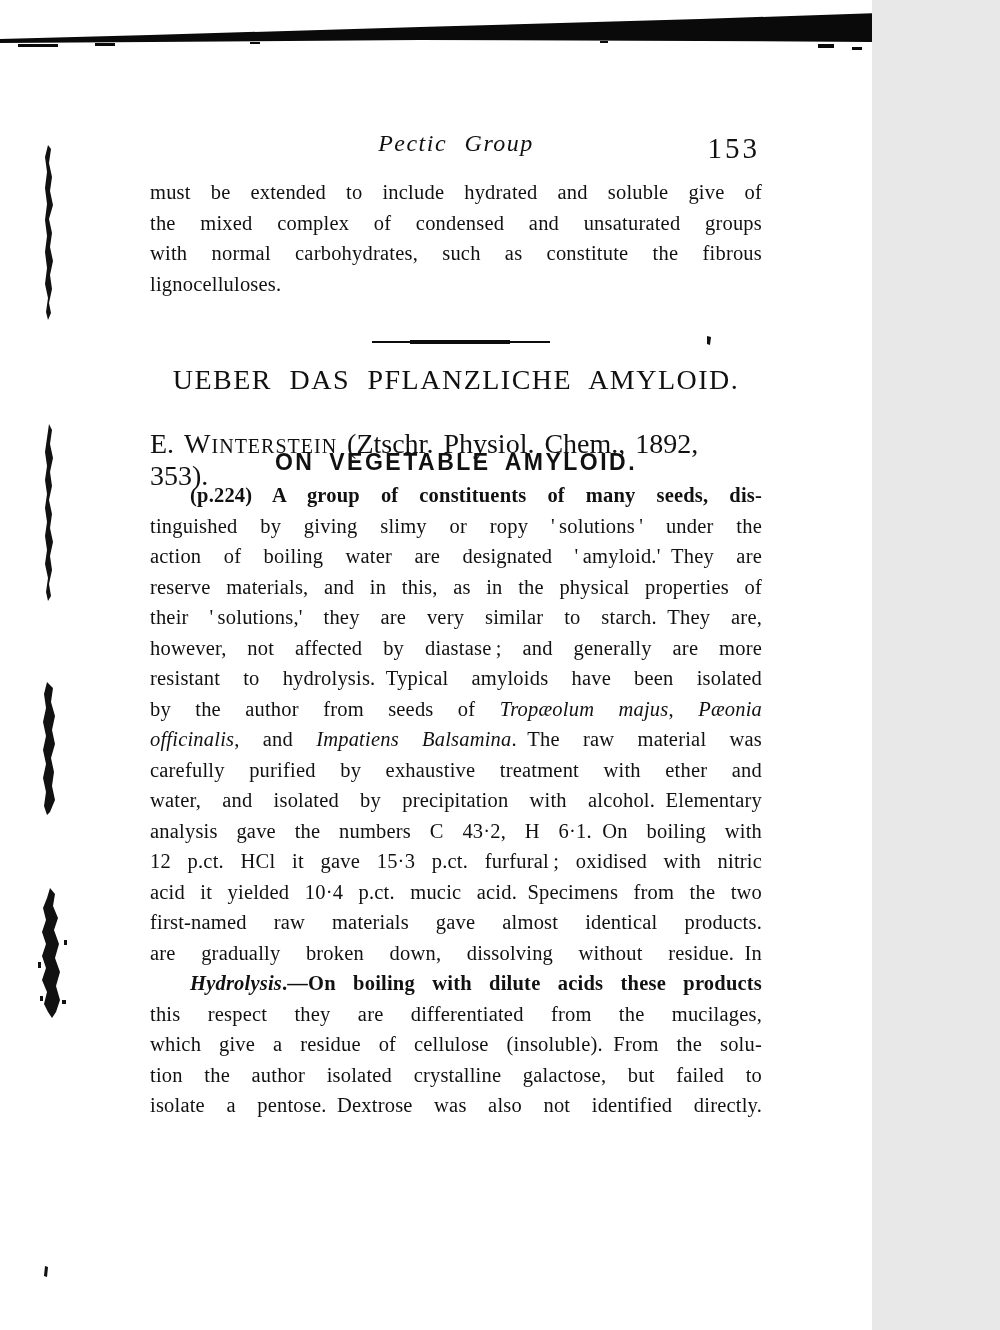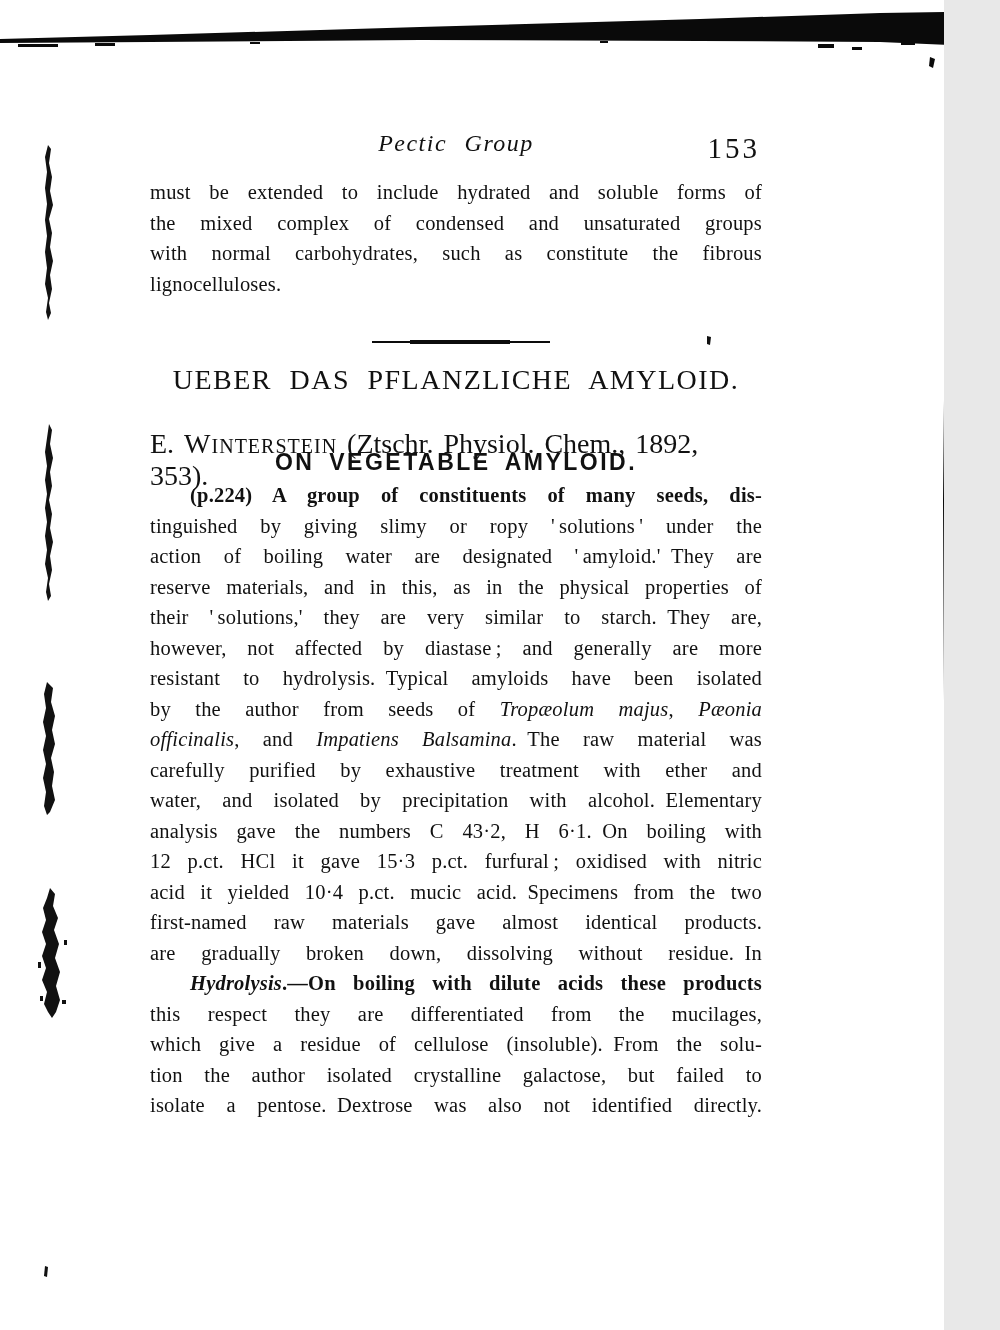--- a/index.html
+++ b/index.html
@@ -1,16 +1,16 @@
 <!DOCTYPE html>
 <html><head>
 <meta charset="utf-8">
 <style>
   html,body{margin:0;padding:0;background:#e8e8e8;}
-  #page{position:relative;width:944px;height:1330px;background:#ffffff;overflow:hidden;
+  #page{position:relative;width:872px;height:1330px;background:#ffffff;overflow:hidden;
         font-family:"Liberation Serif","DejaVu Serif",serif;color:#111;}
   #artifacts{position:absolute;left:0;top:0;pointer-events:none;}
   
   .runhead{position:absolute;left:150px;top:130px;width:612px;height:32px;}
   .runtitle{position:absolute;left:0;right:0;text-align:center;font-style:italic;
             font-size:24px;letter-spacing:1.5px;word-spacing:10px;}
   .pagenum{position:absolute;right:2px;top:2px;font-size:29px;letter-spacing:3px;}
   
   .col{position:absolute;left:150px;width:612px;}
   .tl{height:30.5px;line-height:30.5px;font-size:20.5px;letter-spacing:0.2px;
@@ -65,21 +65,21 @@
     <path fill="#111" d="M707,336 l4,1 l-1,8 l-3,-1 Z"></path>
     <path fill="#111" d="M45,1266 l3,1 l-1,10 l-3,-1 Z"></path>
   </svg>
 
   <div class="runhead">
     <div class="runtitle">Pectic Group</div>
     <div class="pagenum">153</div>
   </div>
 
   <div class="col" style="top:177px">
-    <div class="tl">must be extended to include hydrated and soluble forms of</div>
+    <div class="tl">must be extended to include hydrated and soluble give of</div>
     <div class="tl">the mixed complex of condensed and unsaturated groups</div>
     <div class="tl">with normal carbohydrates, such as constitute the fibrous</div>
     <div class="tl end">lignocelluloses.</div>
   </div>
 
   <div class="rule" style="left:372px;top:341px;width:178px;height:1.5px"></div>
   <div class="rule" style="left:410px;top:339.5px;width:100px;height:4px"></div>
 
   <div class="atitle">UEBER DAS PFLANZLICHE AMYLOID.</div>
   <div class="abyline"><span>E. </span><span class="sc">Winterstein</span><span> (Ztschr. Physiol. Chem., 1892, 353).</span></div>

